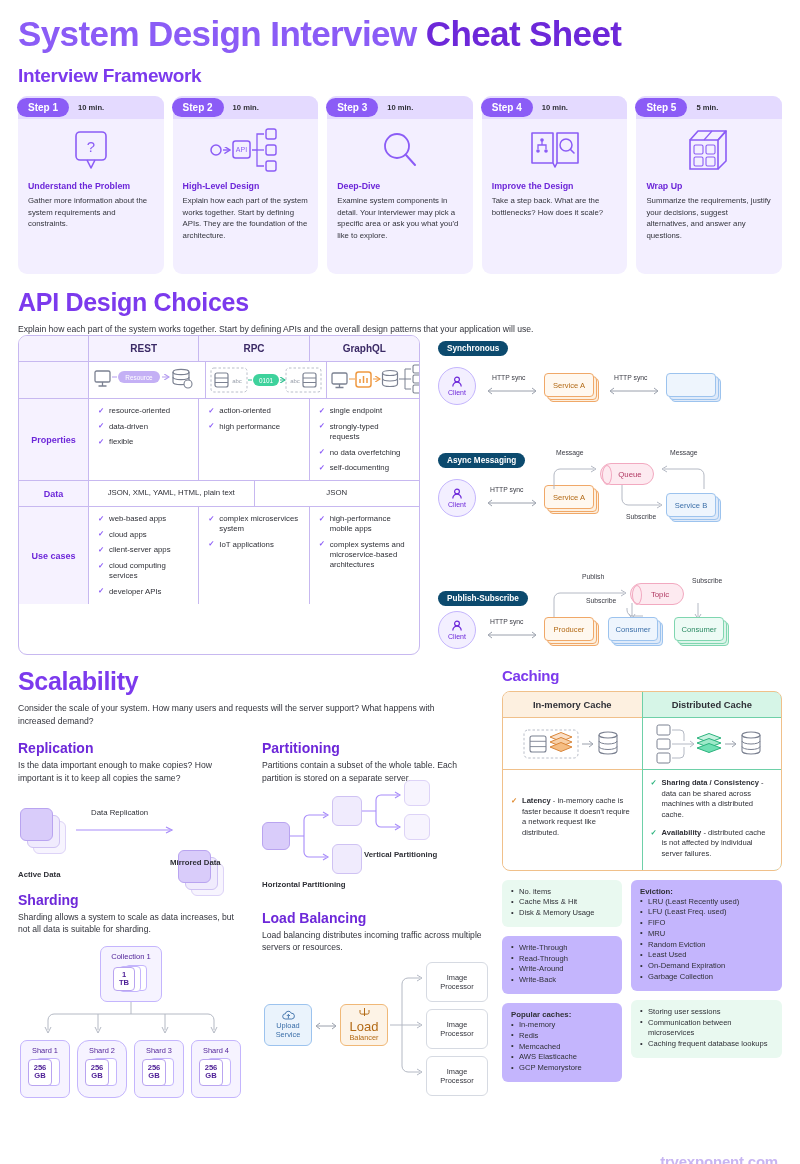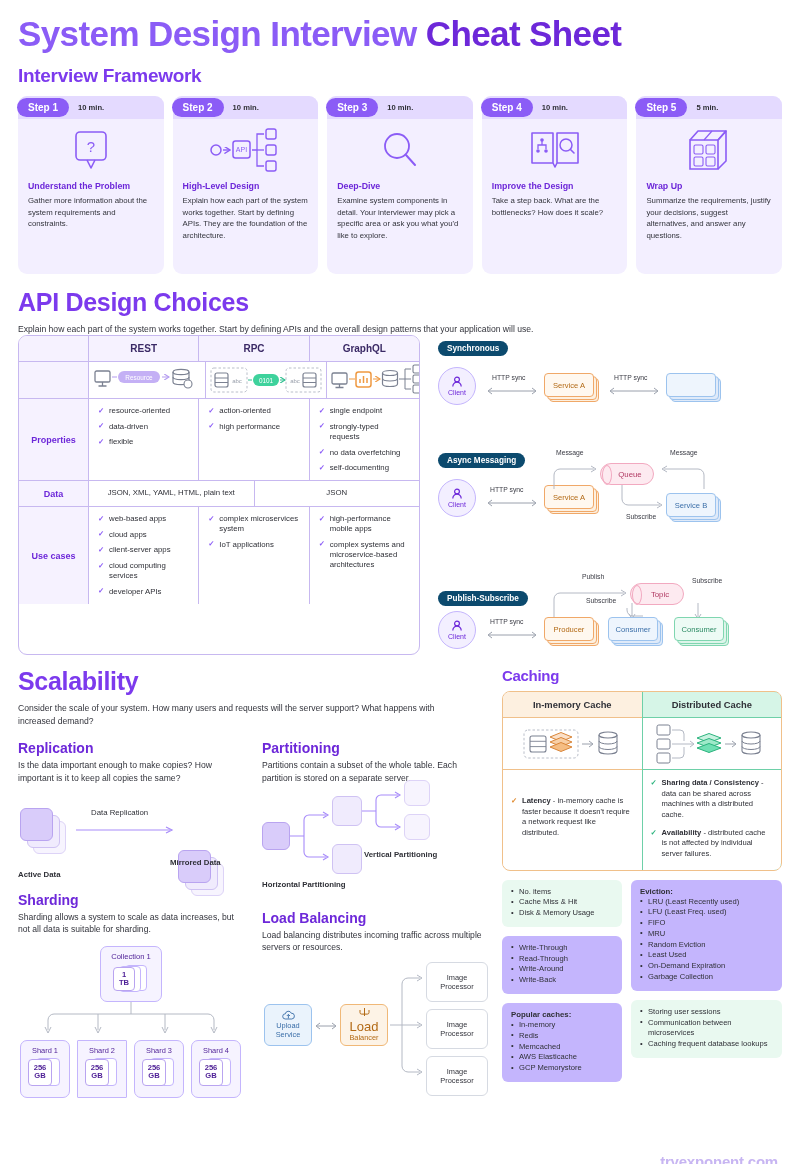--- a/index.html
+++ b/index.html
@@ -715,21 +715,21 @@
               <div style="width:50px;height:58px;border-radius:7px;border:1px solid #c4b5fd;background:#f6f3ff;">
                 <div style="font-size:7.4px;color:#4c1d95;text-align:center;margin-top:5px;">Shard 1</div>
                 <div style="position:relative;width:34px;height:30px;margin:3px auto 0;">
                   <div class="abs" style="left:8px;top:0;width:24px;height:28px;border-radius:4px;border:1px solid #c4b5fd;background:#fff;"></div>
                   <div class="abs" style="left:0;top:1px;width:24px;height:27px;border-radius:4px;border:1px solid #b9a4f0;background:#fff;display:flex;flex-direction:column;align-items:center;justify-content:center;line-height:1.05;">
                     <span style="font-size:7.6px;font-weight:bold;color:#4c1d95;">256</span>
                     <span style="font-size:7.6px;font-weight:bold;color:#4c1d95;">GB</span>
                   </div>
                 </div>
               </div>
-              <div style="width:50px;height:58px;border-radius:1px;border:1px solid #c4b5fd;background:#f6f3ff;">
+              <div style="width:50px;height:58px;border-radius:12px;border:1px solid #c4b5fd;background:#f6f3ff;">
                 <div style="font-size:7.4px;color:#4c1d95;text-align:center;margin-top:5px;">Shard 2</div>
                 <div style="position:relative;width:34px;height:30px;margin:3px auto 0;">
                   <div class="abs" style="left:8px;top:0;width:24px;height:28px;border-radius:4px;border:1px solid #c4b5fd;background:#fff;"></div>
                   <div class="abs" style="left:0;top:1px;width:24px;height:27px;border-radius:4px;border:1px solid #b9a4f0;background:#fff;display:flex;flex-direction:column;align-items:center;justify-content:center;line-height:1.05;">
                     <span style="font-size:7.6px;font-weight:bold;color:#4c1d95;">256</span>
                     <span style="font-size:7.6px;font-weight:bold;color:#4c1d95;">GB</span>
                   </div>
                 </div>
               </div>
               <div style="width:50px;height:58px;border-radius:7px;border:1px solid #c4b5fd;background:#f6f3ff;">

